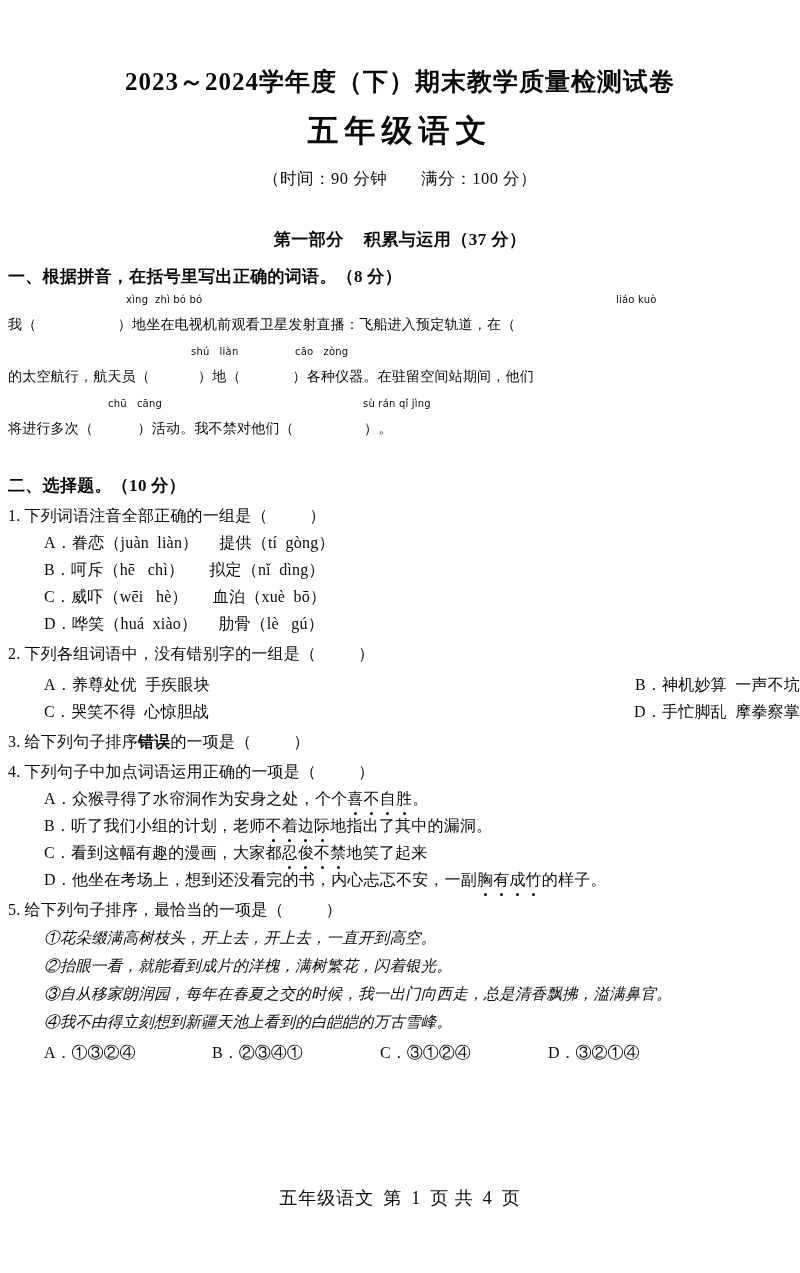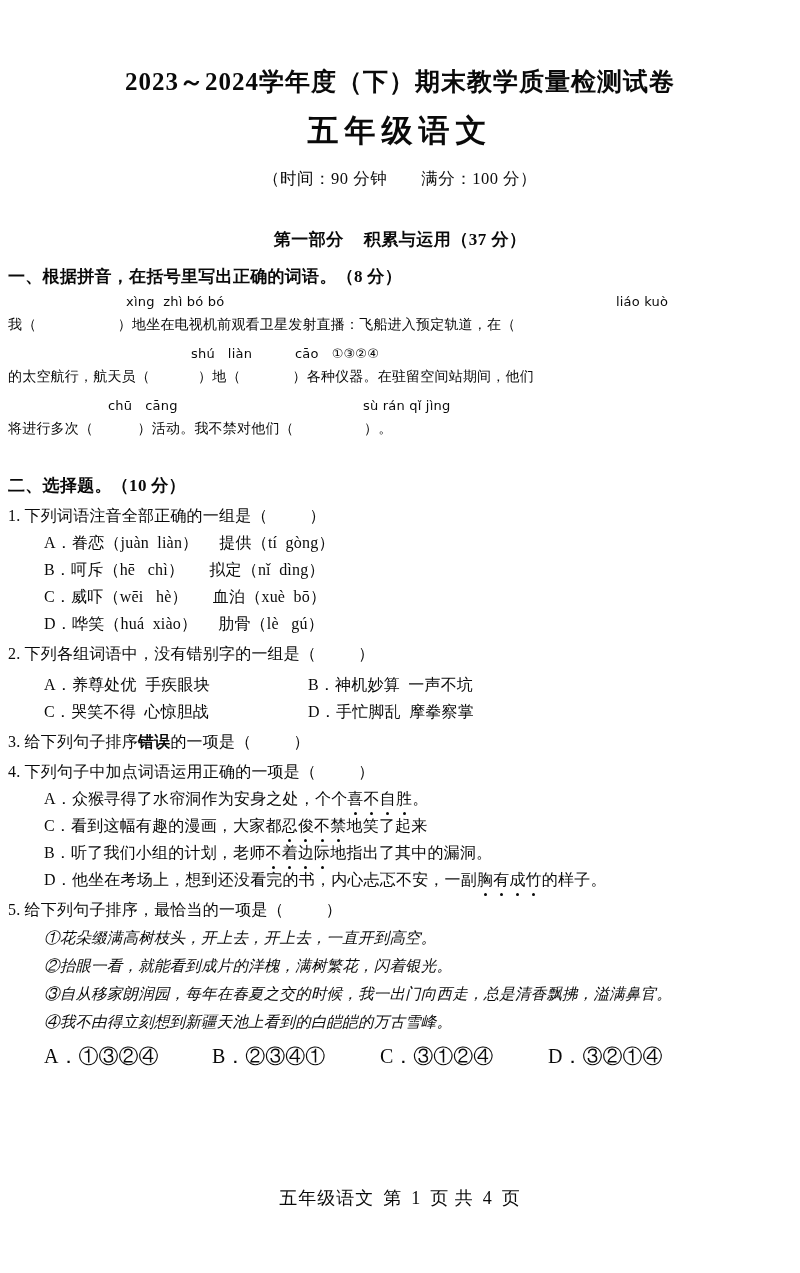--- a/index.html
+++ b/index.html
@@ -76,21 +76,21 @@
     padding: 6px 0 0 8px;
     font-size: 16.5px;
   }
   .fb-line {
     position: relative;
     height: 52px;
   }
   .fb-py {
     position: absolute;
     top: 0;
-    font-size: 13px;
+    font-size: 10px;
     font-family: "DejaVu Sans", sans-serif;
     white-space: pre;
     letter-spacing: 0.2px;
   }
   .fb-tx {
     position: absolute;
     top: 22px;
     white-space: pre;
     font-size: 14px;
     letter-spacing: 0.2px;
@@ -118,21 +118,21 @@
   }
   .opts-2col .optrow {
     display: flex;
     padding-top: 6px;
   }
   .opts-2col .optrow > div {
     white-space: pre;
     letter-spacing: 0.2px;
   }
   .opts-2col .oc-l { width: 300px; padding-left: 36px; box-sizing: border-box; }
-  .opts-2col .oc-r { flex: 1; }
+  .opts-2col .oc-r { flex: 1; text-align: right; }
 
   
   .dot {
     position: relative;
     display: inline-block;
   }
   .dot::after {
     content: "";
     position: absolute;
     left: 50%;
@@ -153,21 +153,21 @@
   .q5-item {
     padding-top: 7px;
     padding-left: 36px;
     white-space: pre;
     letter-spacing: 0.2px;
   }
   .q5-answers {
     display: flex;
     padding-top: 10px;
     padding-left: 36px;
-    font-size: 20px;
+    font-size: 16px;
   }
   .q5-answers > div { width: 168px; white-space: pre; }
 
   
   .footer {
     position: absolute;
     left: 0;
     right: 0;
     top: 1186px;
     text-align: center;
@@ -194,21 +194,21 @@
   <p class="section-heading">一、根据拼音，在括号里写出正确的词语。（8 分）</p>
 
   <div class="fill-block">
     <div class="fb-line">
       <span class="fb-py" style="left:118px">xìng  zhì bó bó</span>
       <span class="fb-py" style="left:608px">liáo kuò</span>
       <span class="fb-tx" style="left:0px">我（                      ）地坐在电视机前观看卫星发射直播：飞船进入预定轨道，在（</span>
     </div>
     <div class="fb-line">
       <span class="fb-py" style="left:183px">shú   liàn</span>
-      <span class="fb-py" style="left:287px">cāo   ①③②④</span>
+      <span class="fb-py" style="left:287px">cāo   zòng</span>
       <span class="fb-tx" style="left:0px">的太空航行，航天员（             ）地（              ）各种仪器。在驻留空间站期间，他们</span>
     </div>
     <div class="fb-line">
       <span class="fb-py" style="left:100px">chū   cāng</span>
       <span class="fb-py" style="left:355px">sù rán qǐ jìng</span>
       <span class="fb-tx" style="left:0px">将进行多次（            ）活动。我不禁对他们（                   ）。</span>
     </div>
   </div>
 
   <p class="section-heading" style="padding-top:24px">二、选择题。（10 分）</p>
@@ -238,22 +238,22 @@
   </div>
 
   <div class="q">
     <div class="q-stem"><span>3.</span> <span>给下列句子排序</span><b>错误</b><span>的一项是（          ）</span></div>
   </div>
 
   <div class="q">
     <div class="q-stem"><span>4.</span> <span>下列句子中加点词语运用正确的一项是（          ）</span></div>
     <div class="opts-1col">
       <div class="opt"><span>A．众猴寻得了水帘洞作为安身之处，个个</span><span class="dotted"><span class="dot">喜</span><span class="dot">不</span><span class="dot">自</span><span class="dot">胜</span></span><span>。</span></div>
+      <div class="opt"><span>B．听了我们小组的计划，老师</span><span class="dotted"><span class="dot">不</span><span class="dot">着</span><span class="dot">边</span><span class="dot">际</span></span><span>地指出了其中的漏洞。</span></div>
       <div class="opt"><span>C．看到这幅有趣的漫画，大家都</span><span class="dotted"><span class="dot">忍</span><span class="dot">俊</span><span class="dot">不</span><span class="dot">禁</span></span><span>地笑了起来</span></div>
-      <div class="opt"><span>B．听了我们小组的计划，老师</span><span class="dotted"><span class="dot">不</span><span class="dot">着</span><span class="dot">边</span><span class="dot">际</span></span><span>地指出了其中的漏洞。</span></div>
       <div class="opt"><span>D．他坐在考场上，想到还没看完的书，内心忐忑不安，一副</span><span class="dotted"><span class="dot">胸</span><span class="dot">有</span><span class="dot">成</span><span class="dot">竹</span></span><span>的样子。</span></div>
     </div>
   </div>
 
   <div class="q">
     <div class="q-stem"><span>5.</span> <span>给下列句子排序，最恰当的一项是（          ）</span></div>
     <div>
       <div class="q5-item kai">①花朵缀满高树枝头，开上去，开上去，一直开到高空。</div>
       <div class="q5-item kai">②抬眼一看，就能看到成片的洋槐，满树繁花，闪着银光。</div>
       <div class="q5-item kai">③自从移家朗润园，每年在春夏之交的时候，我一出门向西走，总是清香飘拂，溢满鼻官。</div>

